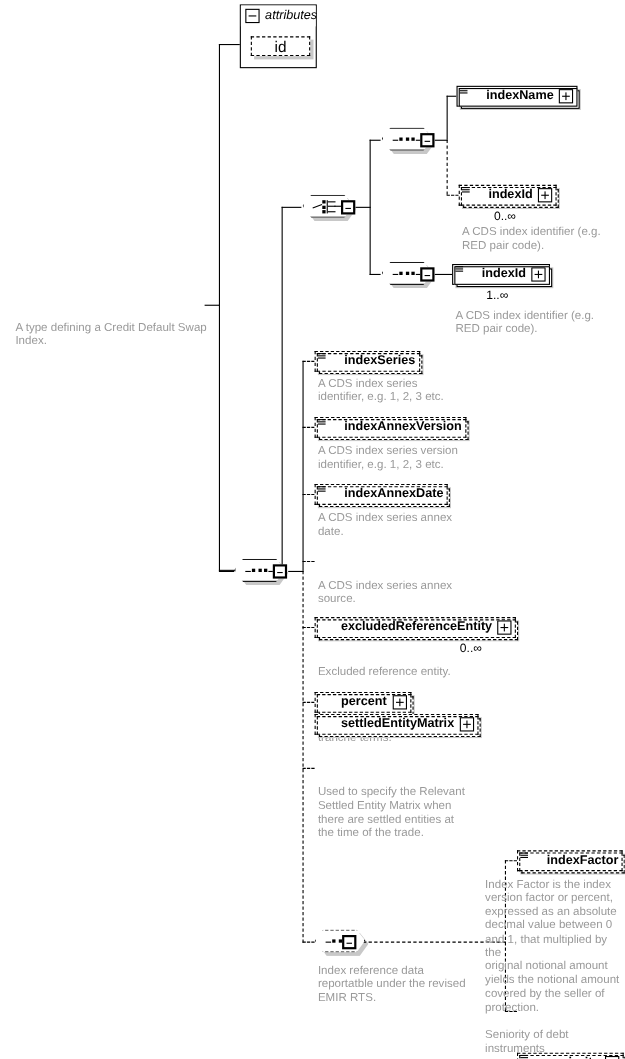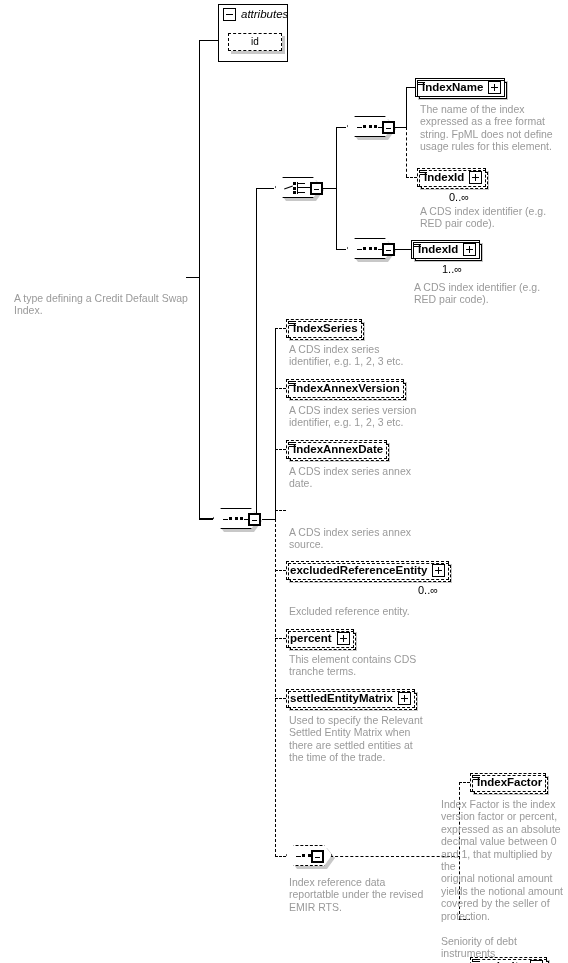--- a/index.html
+++ b/index.html
@@ -36,21 +36,21 @@
     font-size:12px;font-weight:bold;color:#000;white-space:nowrap;line-height:1;
   }
 
   
   .el{
     position:absolute;
     background:#fff;
     box-sizing:border-box;
     height:19px;
     display:flex;align-items:center;
-    padding-left:6px;padding-right:3px;
+    padding-left:26px;padding-right:3px;
     box-shadow:3px 3px 0 0 #c8c8c8;
   }
   .el.req{border:1px solid #000;}
   .el.opt{border:1px dashed #000;}
   .el .lbl{
     font-size:11.5px;font-weight:bold;color:#000;white-space:nowrap;line-height:1;
   }
   
   .el.stack{box-shadow:3px 3px 0 0 #c8c8c8;}
   .el.stack:before{
@@ -97,21 +97,21 @@
     background:#fff;
   }
   .attrhdr .alabel{
     font-size:11.5px;font-style:italic;color:#000;margin-left:5px;line-height:1;
   }
   .attr-el{
     position:absolute;border:1px dashed #000;background:#fff;
     height:18px;display:flex;align-items:center;justify-content:center;
     box-shadow:3px 3px 0 0 #c8c8c8;box-sizing:border-box;
   }
-  .attr-el .lbl{font-size:10px;color:#000;line-height:1;}
+  .attr-el .lbl{font-size:14px;color:#000;line-height:1;}
 
   
   .comp{
     position:absolute;
     width:48px;height:23px;
     box-sizing:border-box;
   }
   .comp .oct{
     position:absolute;left:0;top:0;width:46px;height:21px;
     background:#fff;border:1px solid #000;box-sizing:border-box;
@@ -260,24 +260,20 @@
 
   <div class="el req stack" style="left:415px;top:78px;">
     <span class="lines">
         <i></i>
         <i></i>
         <i></i>
       </span>
     <span class="lbl">indexName</span>
     <span class="plus"></span>
   </div>
-  <div class="desc" style="left:420px;top:103px;width:138px;">The name of the index
-expressed as a free format
-string. FpML does not define
-usage rules for this element.</div>
 
   <div class="el opt stack" style="left:417px;top:168px;">
     <span class="lines">
         <i></i>
         <i></i>
         <i></i>
       </span>
     <span class="lbl">indexId</span>
     <span class="plus"></span>
   </div>
@@ -367,21 +363,21 @@
   <div class="card" style="left:418px;top:585px;">0..∞</div>
   <div class="desc" style="left:289px;top:605px;width:150px;">Excluded reference entity.</div>
 
   <div class="el opt stack" style="left:286px;top:629px;">
     <span class="lbl" style="margin-left:-3px;">percent</span>
     <span class="plus"></span>
   </div>
   <div class="desc" style="left:289px;top:653px;width:150px;">This element contains CDS
 tranche terms.</div>
 
-  <div class="el opt stack" style="left:286px;top:689px;text-align:right;">
+  <div class="el opt stack" style="left:286px;top:649px;text-align:right;">
     <span class="lbl" style="margin-left:-3px;">settledEntityMatrix</span>
     <span class="plus"></span>
   </div>
   <div class="desc" style="left:289px;top:714px;width:155px;">Used to specify the Relevant
 Settled Entity Matrix when
 there are settled entities at
 the time of the trade.</div>
 
   <div class="comp optional" style="left:286px;top:845px;">
     <div class="octshadow"></div>

